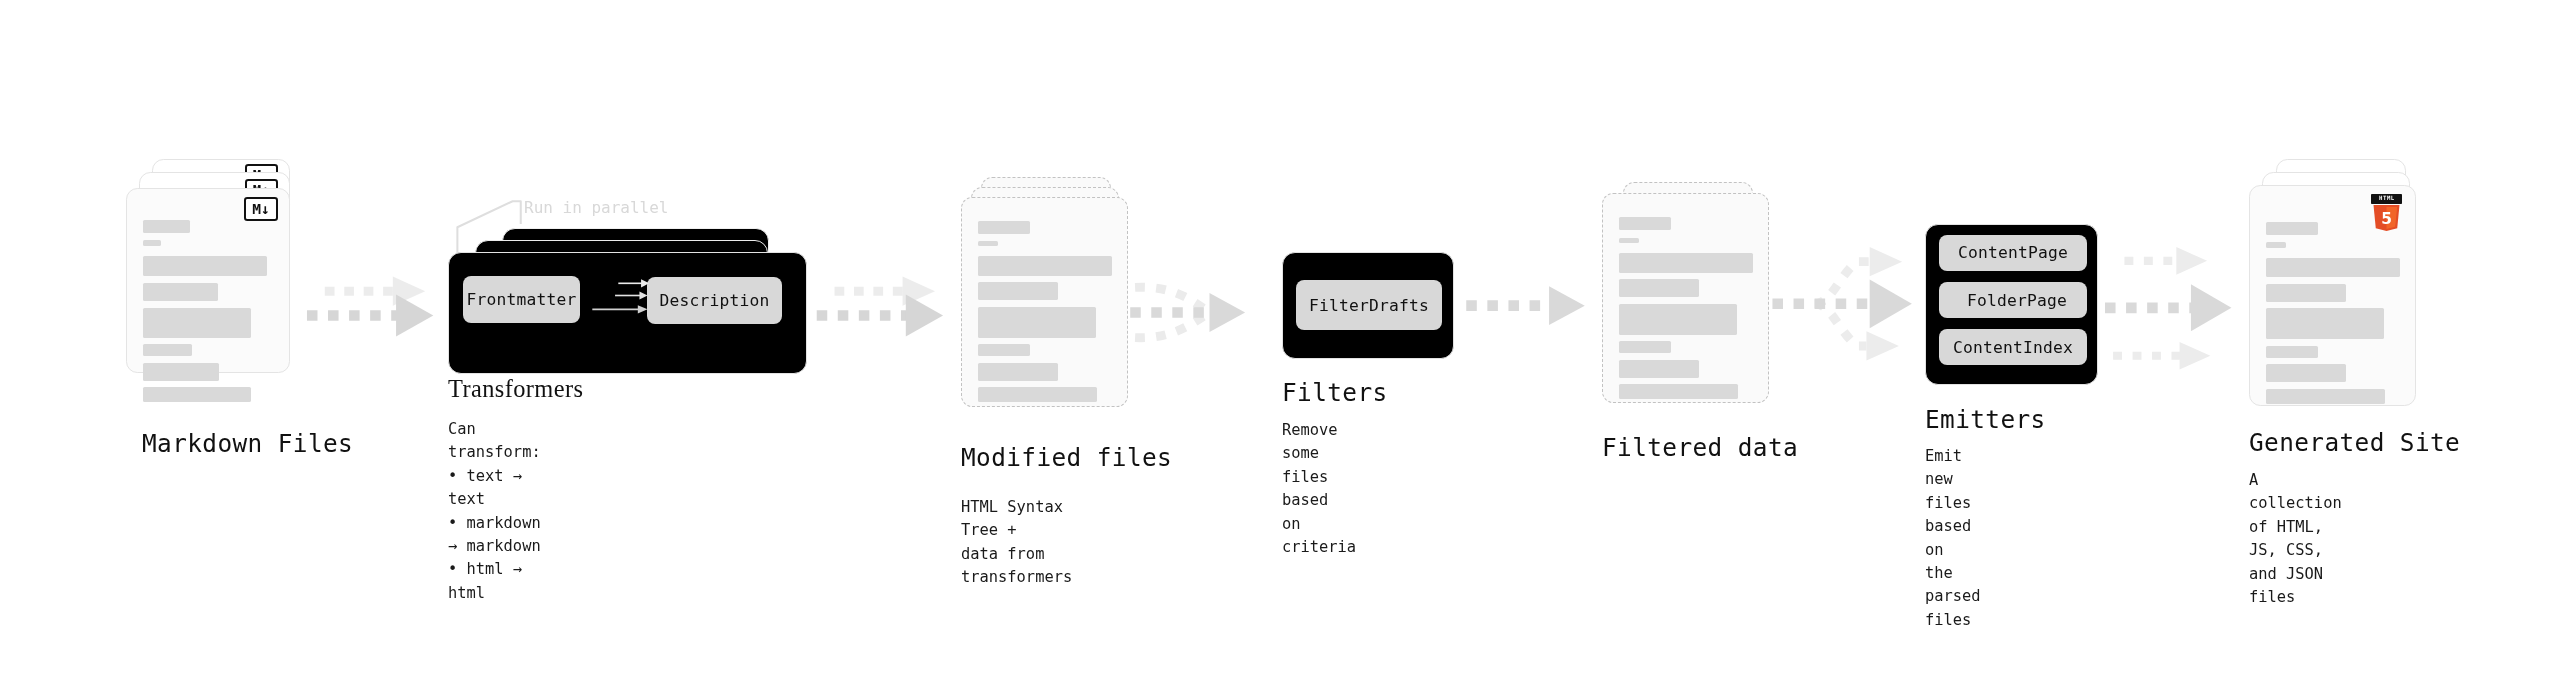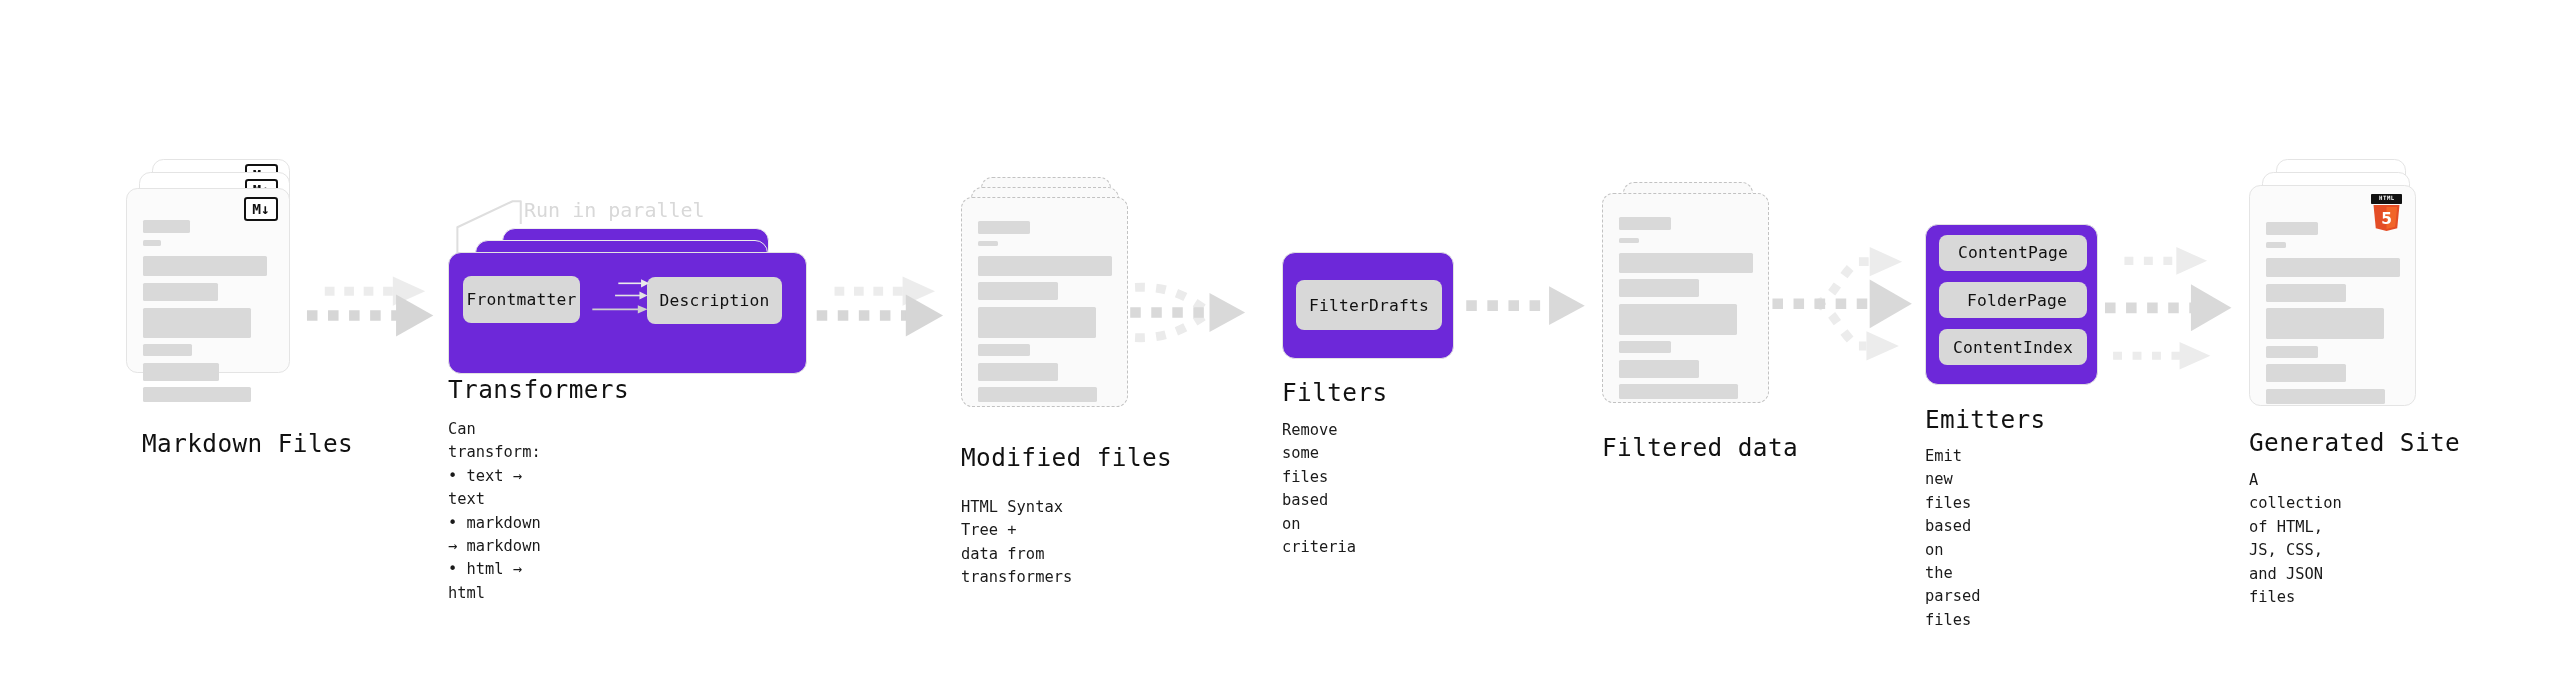--- a/index.html
+++ b/index.html
@@ -85,21 +85,21 @@
 
   
   .html5 { position: absolute; }
   .css-badge, .js-badge { position: absolute; }
 
   
   .procbox {
     position: absolute;
     border: 1.6px solid #e2e2e2;
     border-radius: 13px;
-    background: #6d28d9;
+    background: #000000;
     text-align: center;
   }
   .procbox.g1 { border-color: #efefef; }
   .procbox.g2 { border-color: #ebebeb; }
 
   .chip {
     position: absolute;
     background: #d8d8d8;
     border-radius: 8.1px;
     display: flex;
@@ -108,21 +108,21 @@
     font-size: 16.3px;
     color: #111111;
     white-space: nowrap;
     letter-spacing: 0.2px;
   }
   .chip.g1 { background: #ececec; color: transparent; }
   .chip.g2 { background: #e4e4e4; color: transparent; }
 
   .parallel-label {
     position: absolute;
-    font-size: 20px;
+    font-size: 16px;
     color: #d8d8d8;
     white-space: nowrap;
   }
 
   svg { position: absolute; overflow: visible; }
   .arrowsvg { position: absolute; }
 </style>
 </head>
 <body>
 
@@ -192,21 +192,21 @@
           <line x1="42" y1="9" x2="72" y2="9" stroke="#ebebeb"></line>
           <polygon points="70,4 80,9 70,14" fill="#ebebeb"></polygon>
           <line x1="38" y1="24" x2="70" y2="24" stroke="#e3e3e3"></line>
           <polygon points="68,19 78,24 68,29" fill="#e3e3e3"></polygon>
           <line x1="10" y1="41" x2="68" y2="41" stroke="#cfcfcf"></line>
           <polygon points="66,36 78,41 66,46" fill="#cfcfcf"></polygon>
         </g>
       </svg>
     </div>
 
-    <div class="title" style="left:448px; top:375px;">Transformers</div>
+    <div class="title" style="left:448px; top:375px;font-family:Liberation Serif, serif;">Transformers</div>
     <div class="desc" style="left:448px; top:418px;">Can transform:
  • text → text
  • markdown → markdown
  • html → html</div>
   </div>
 
   <svg class="arrowsvg" style="left:815px; top:275px;" width="146" height="81" viewBox="0 0 180 100">
     <g stroke="#dcdcdc" stroke-width="11" stroke-dasharray="12 12" fill="none" opacity="0.55">
       <line x1="24" y1="20" x2="118" y2="20"></line>
     </g>

